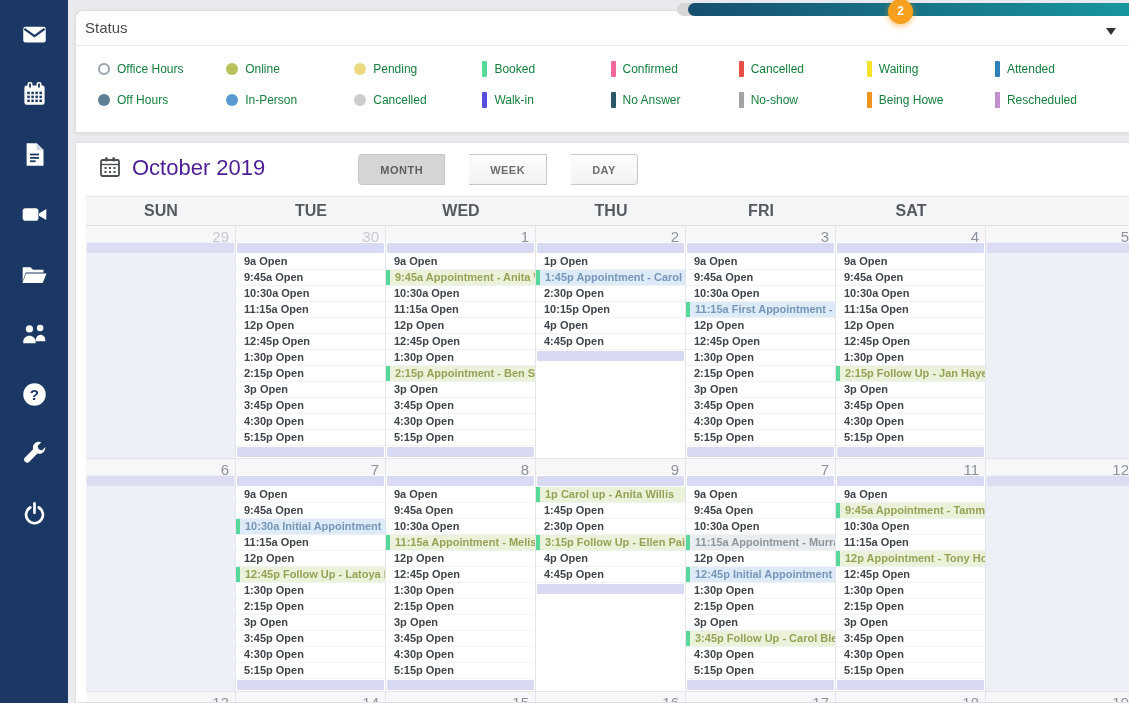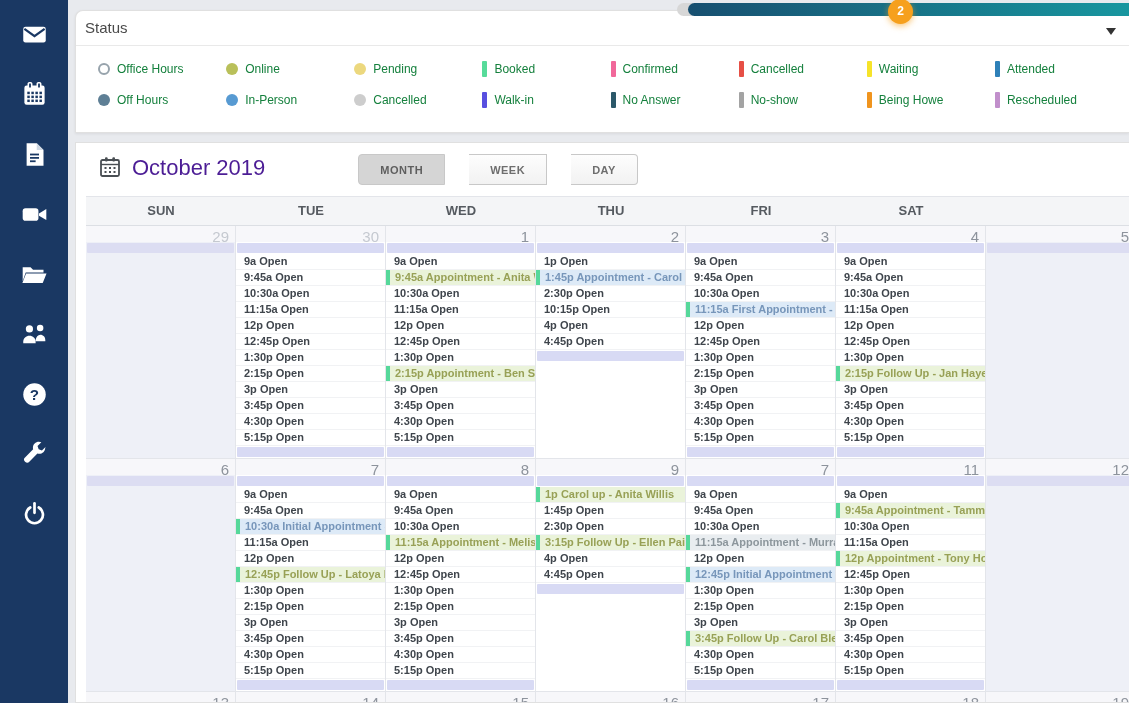--- a/index.html
+++ b/index.html
@@ -47,21 +47,21 @@
   .view-btn{height:31px;padding:0 21px;font-size:11px;font-weight:bold;letter-spacing:.5px;
             color:#6e6e6e;background:linear-gradient(#fdfdfd,#f2f2f2);border:1px solid #c8c8c8;
             border-left:none;cursor:pointer;font-family:"Liberation Sans",sans-serif;}
   .view-btn:first-child{border-left:1px solid #c8c8c8;border-radius:4px 0 0 4px;}
   .view-btn:last-child{border-radius:0 4px 4px 0;}
   .view-btn.active{background:#d5d5d5;color:#5e5e5e;}
 
   .grid{margin-left:10px;}
   .dow-row{display:flex;height:28px;background:#f4f5f7;border-top:1px solid #e3e5ea;
            border-bottom:1px solid #dcdfe4;}
-  .dow{flex:0 0 150px;text-align:center;line-height:28px;font-size:13px;font-weight:bold;color:#555a60;}
+  .dow{flex:0 0 150px;text-align:center;line-height:28px;font-size:16px;font-weight:bold;color:#555a60;}
   .week-row{display:flex;height:232px;border-bottom:1px solid #e3e5ea;}
   .day-cell{flex:0 0 149px;border-right:1px solid #e3e5ea;background:#fff;overflow:hidden;}
   .day-cell.off{background:#eef0f7;}
   .date-num{height:14px;text-align:right;padding:2px 6px 0 0;font-size:15px;color:#8d939c;background:#f7f7fa;}
   .day-cell.outside .date-num{color:#c5c9d0;}
   .allday-strip{height:10px;background:#d8daf4;margin:1px 1px 1px 1px;border-radius:1px;}
   .day-cell.off .allday-strip{background:#dcddf2;}
   .slot{height:16px;line-height:15px;font-size:11px;font-weight:bold;color:#3f454c;padding-left:8px;
         background:#fff;border-bottom:1px solid #f1f2f4;white-space:nowrap;overflow:hidden;
         box-sizing:border-box;cursor:pointer;}

